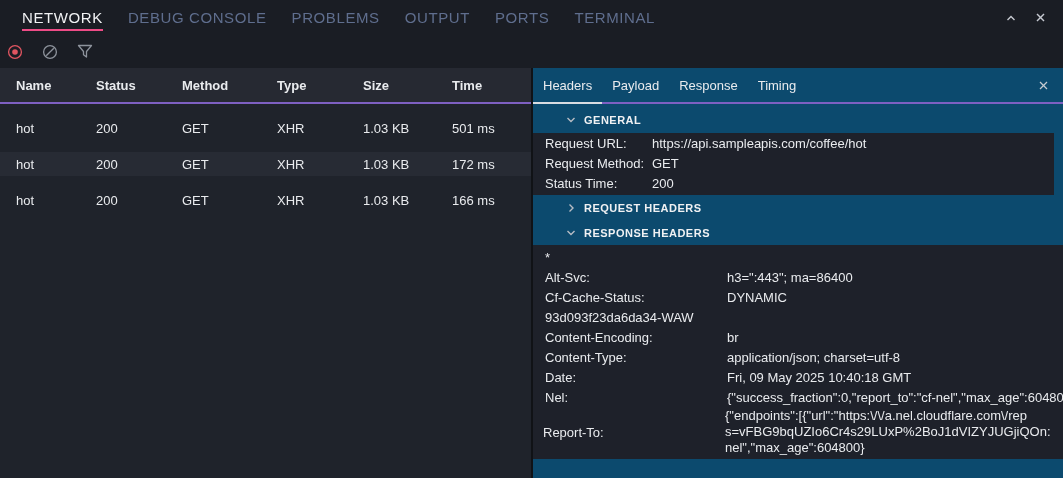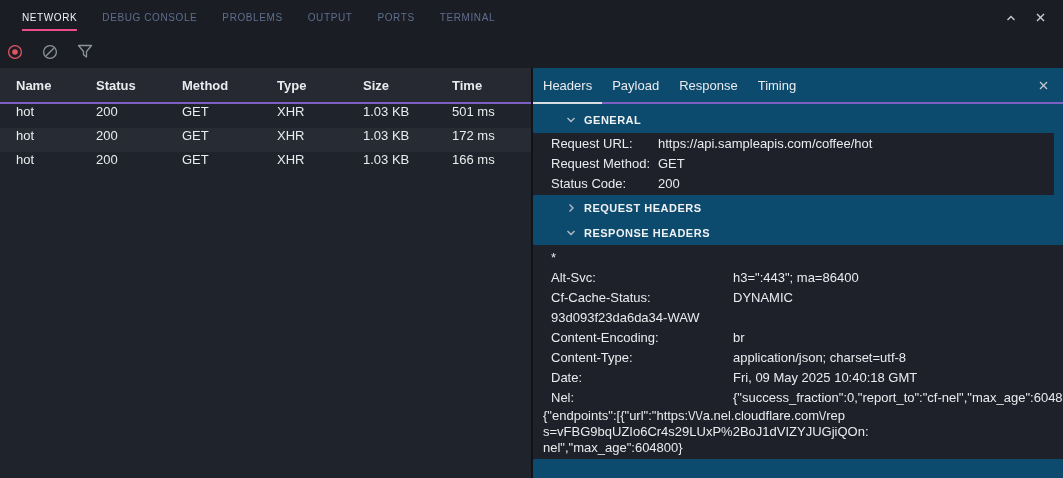--- a/index.html
+++ b/index.html
@@ -9,21 +9,21 @@
     background:#1a1d24;
     font-family:"Liberation Sans","DejaVu Sans",sans-serif;
     color:#e9ebee;
     overflow:hidden;
     -webkit-font-smoothing:antialiased;
   }
 
   
   .top-strip { height:35px; display:flex; align-items:stretch; padding-left:22px; }
   .top-tab {
-    font-size:10px; font-weight:500; letter-spacing:.6px;
+    font-size:15px; font-weight:500; letter-spacing:.6px;
     color:#5f6e8e; margin-right:25px;
     display:flex; align-items:center; position:relative; cursor:default;
   }
   .top-tab.active { color:#f1f2f4; }
   .top-tab.active::after {
     content:""; position:absolute; left:0; right:0; bottom:4px; height:2px;
     background:#ee4c87;
   }
   .window-controls { margin-left:auto; display:flex; align-items:center; gap:13px; padding-right:15px; }
   .win-icon { width:16px; height:16px; display:flex; align-items:center; justify-content:center; }
@@ -42,21 +42,21 @@
     height:36px; flex:none; background:#262932;
     border-bottom:2px solid #7e60c2;
     display:flex; align-items:center; font-weight:bold; font-size:13px;
   }
   .c1 { width:96px; padding-left:16px; }
   .c2 { width:86px; }
   .c3 { width:95px; }
   .c4 { width:86px; }
   .c5 { width:89px; }
   .c6 { flex:1; }
-  .table-row { height:24px; flex:none; display:flex; align-items:flex-start; font-size:13px; cursor:default; }
+  .table-row { height:24px; flex:none; display:flex; align-items:center; font-size:13px; cursor:default;margin-top:12px; }
   .table-row.even { background:#272b34; }
 
   .v-divider { width:2px; flex:none; background:#101216; }
 
   
   .right-panel { flex:1; min-width:0; background:#0c4a6e; display:flex; flex-direction:column; }
   .detail-tabs {
     height:36px; flex:none; display:flex; align-items:stretch;
     border-bottom:2px solid #7e60c2; font-size:13px;
   }
@@ -71,21 +71,21 @@
   .section-header {
     display:flex; align-items:center; gap:7px; padding:10px 0 7px 12px;
     font-size:11px; font-weight:bold; letter-spacing:.5px; color:#f0f1f3; cursor:default;margin-left:20px;
   }
   .section-header.mid { padding:7px 0 6px 12px; }
   .section-header svg { stroke:#b7bcc4; flex:none; }
 
   .kv-block { background:#1e212a; }
   .kv-block.general { margin-right:9px; padding:1px 0; }
   .kv-block.response { padding:3px 0; }
-  .kv-row { display:flex; line-height:20px; padding-left:18px;align-items:flex-end; }
+  .kv-row { display:flex; line-height:20px; padding-left:12px;align-items:flex-end; }
   .kv-label { flex:none; }
   .general-w { width:107px; }
   .response-w { width:182px; }
   .kv-value { flex:1; min-width:0; white-space:nowrap; overflow:hidden; }
   .report-row { display:flex; align-items:center; padding-left:10px; }
   .report-lines { flex:1; min-width:0; }
   .report-line { line-height:16px; white-space:nowrap; overflow:hidden; }
 </style>
 </head>
 <body>
@@ -200,21 +200,21 @@
       <div class="kv-block general">
         <div class="kv-row">
           <span class="kv-label general-w">Request URL:</span>
           <span class="kv-value">https://api.sampleapis.com/coffee/hot</span>
         </div>
         <div class="kv-row">
           <span class="kv-label general-w">Request Method:</span>
           <span class="kv-value">GET</span>
         </div>
         <div class="kv-row">
-          <span class="kv-label general-w">Status Code:</span>
+          <span class="kv-label general-w">Status Time:</span>
           <span class="kv-value">200</span>
         </div>
       </div>
 
       <div class="section-header mid">
         <svg width="12" height="12" viewBox="0 0 12 12" fill="none" stroke-width="1.4">
           <polyline points="4.5,2.5 8,6 4.5,9.5"></polyline>
         </svg>
         <span>REQUEST HEADERS</span>
       </div>
@@ -251,20 +251,21 @@
         </div>
         <div class="kv-row">
           <span class="kv-label response-w">Date:</span>
           <span class="kv-value">Fri, 09 May 2025 10:40:18 GMT</span>
         </div>
         <div class="kv-row">
           <span class="kv-label response-w">Nel:</span>
           <span class="kv-value">{"success_fraction":0,"report_to":"cf-nel","max_age":604800}</span>
         </div>
         <div class="report-row">
+          <span class="kv-label response-w">Report-To:</span>
           <span class="report-lines">
             <span class="report-line" style="display:block">{"endpoints":[{"url":"https:\/\/a.nel.cloudflare.com\/rep</span>
             <span class="report-line" style="display:block">s=vFBG9bqUZIo6Cr4s29LUxP%2BoJ1dVIZYJUGjiQOn:</span>
             <span class="report-line" style="display:block">nel","max_age":604800}</span>
           </span>
         </div>
       </div>
 
     </div>
   </div>

